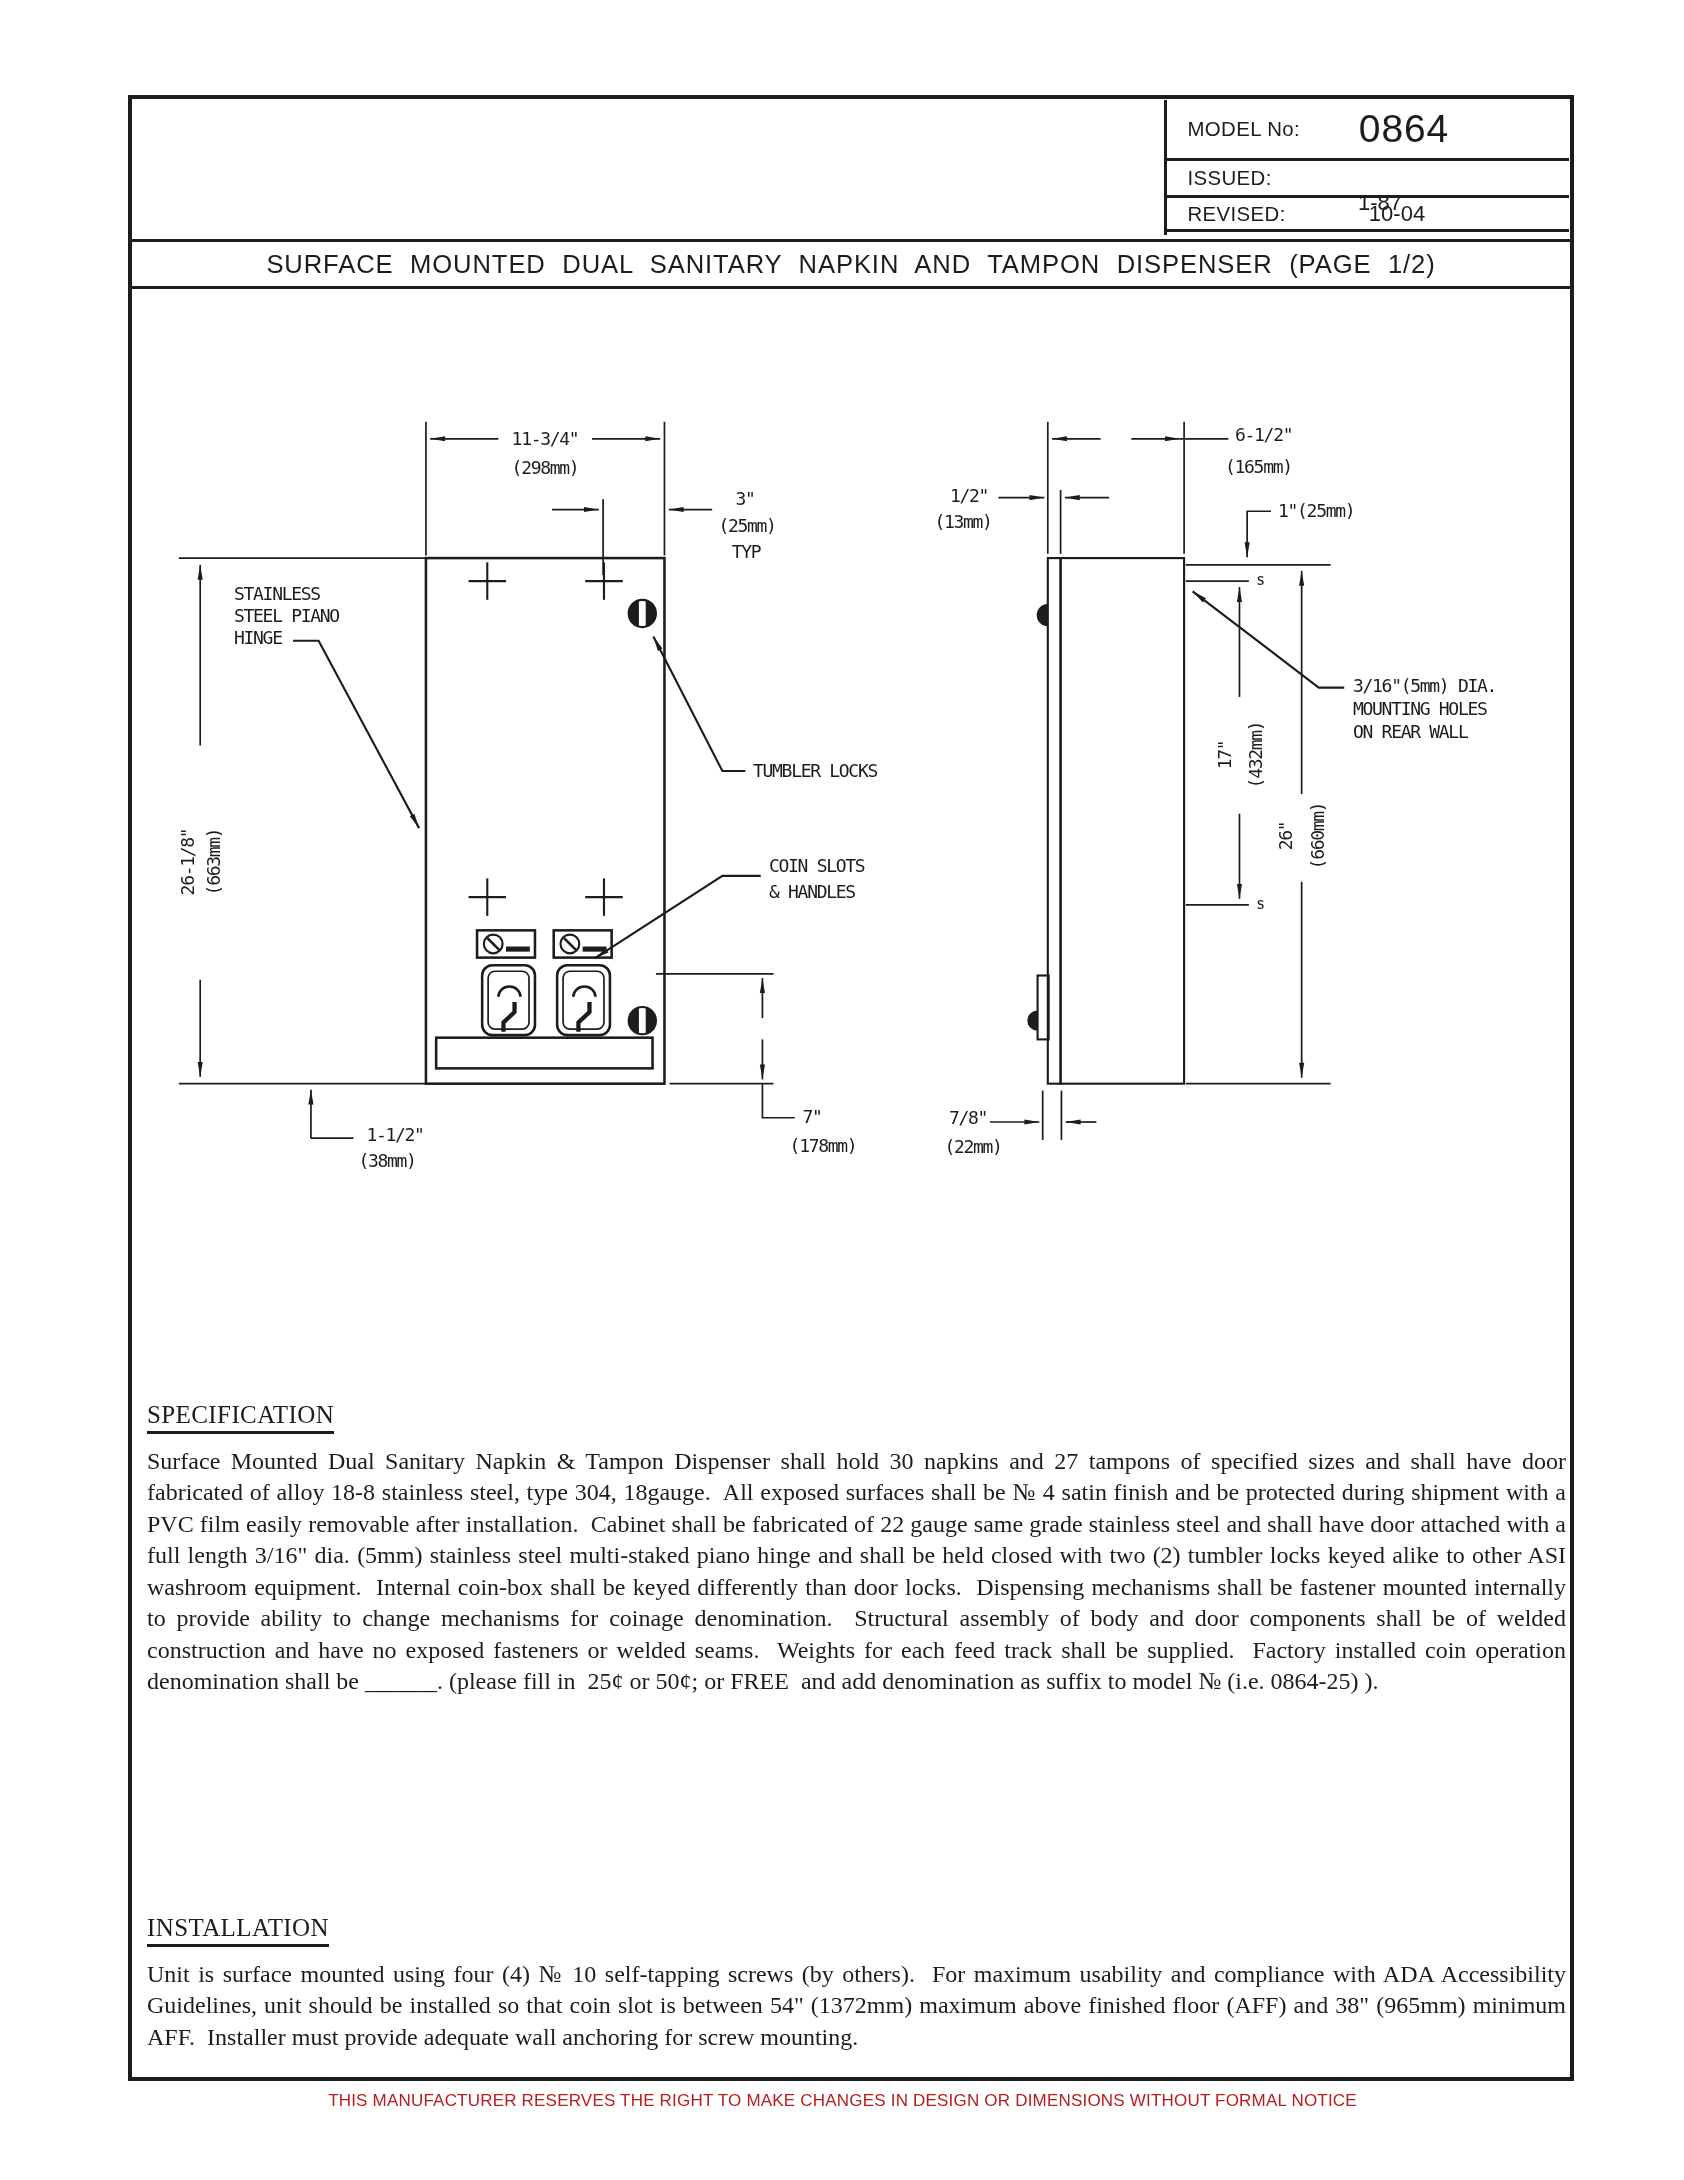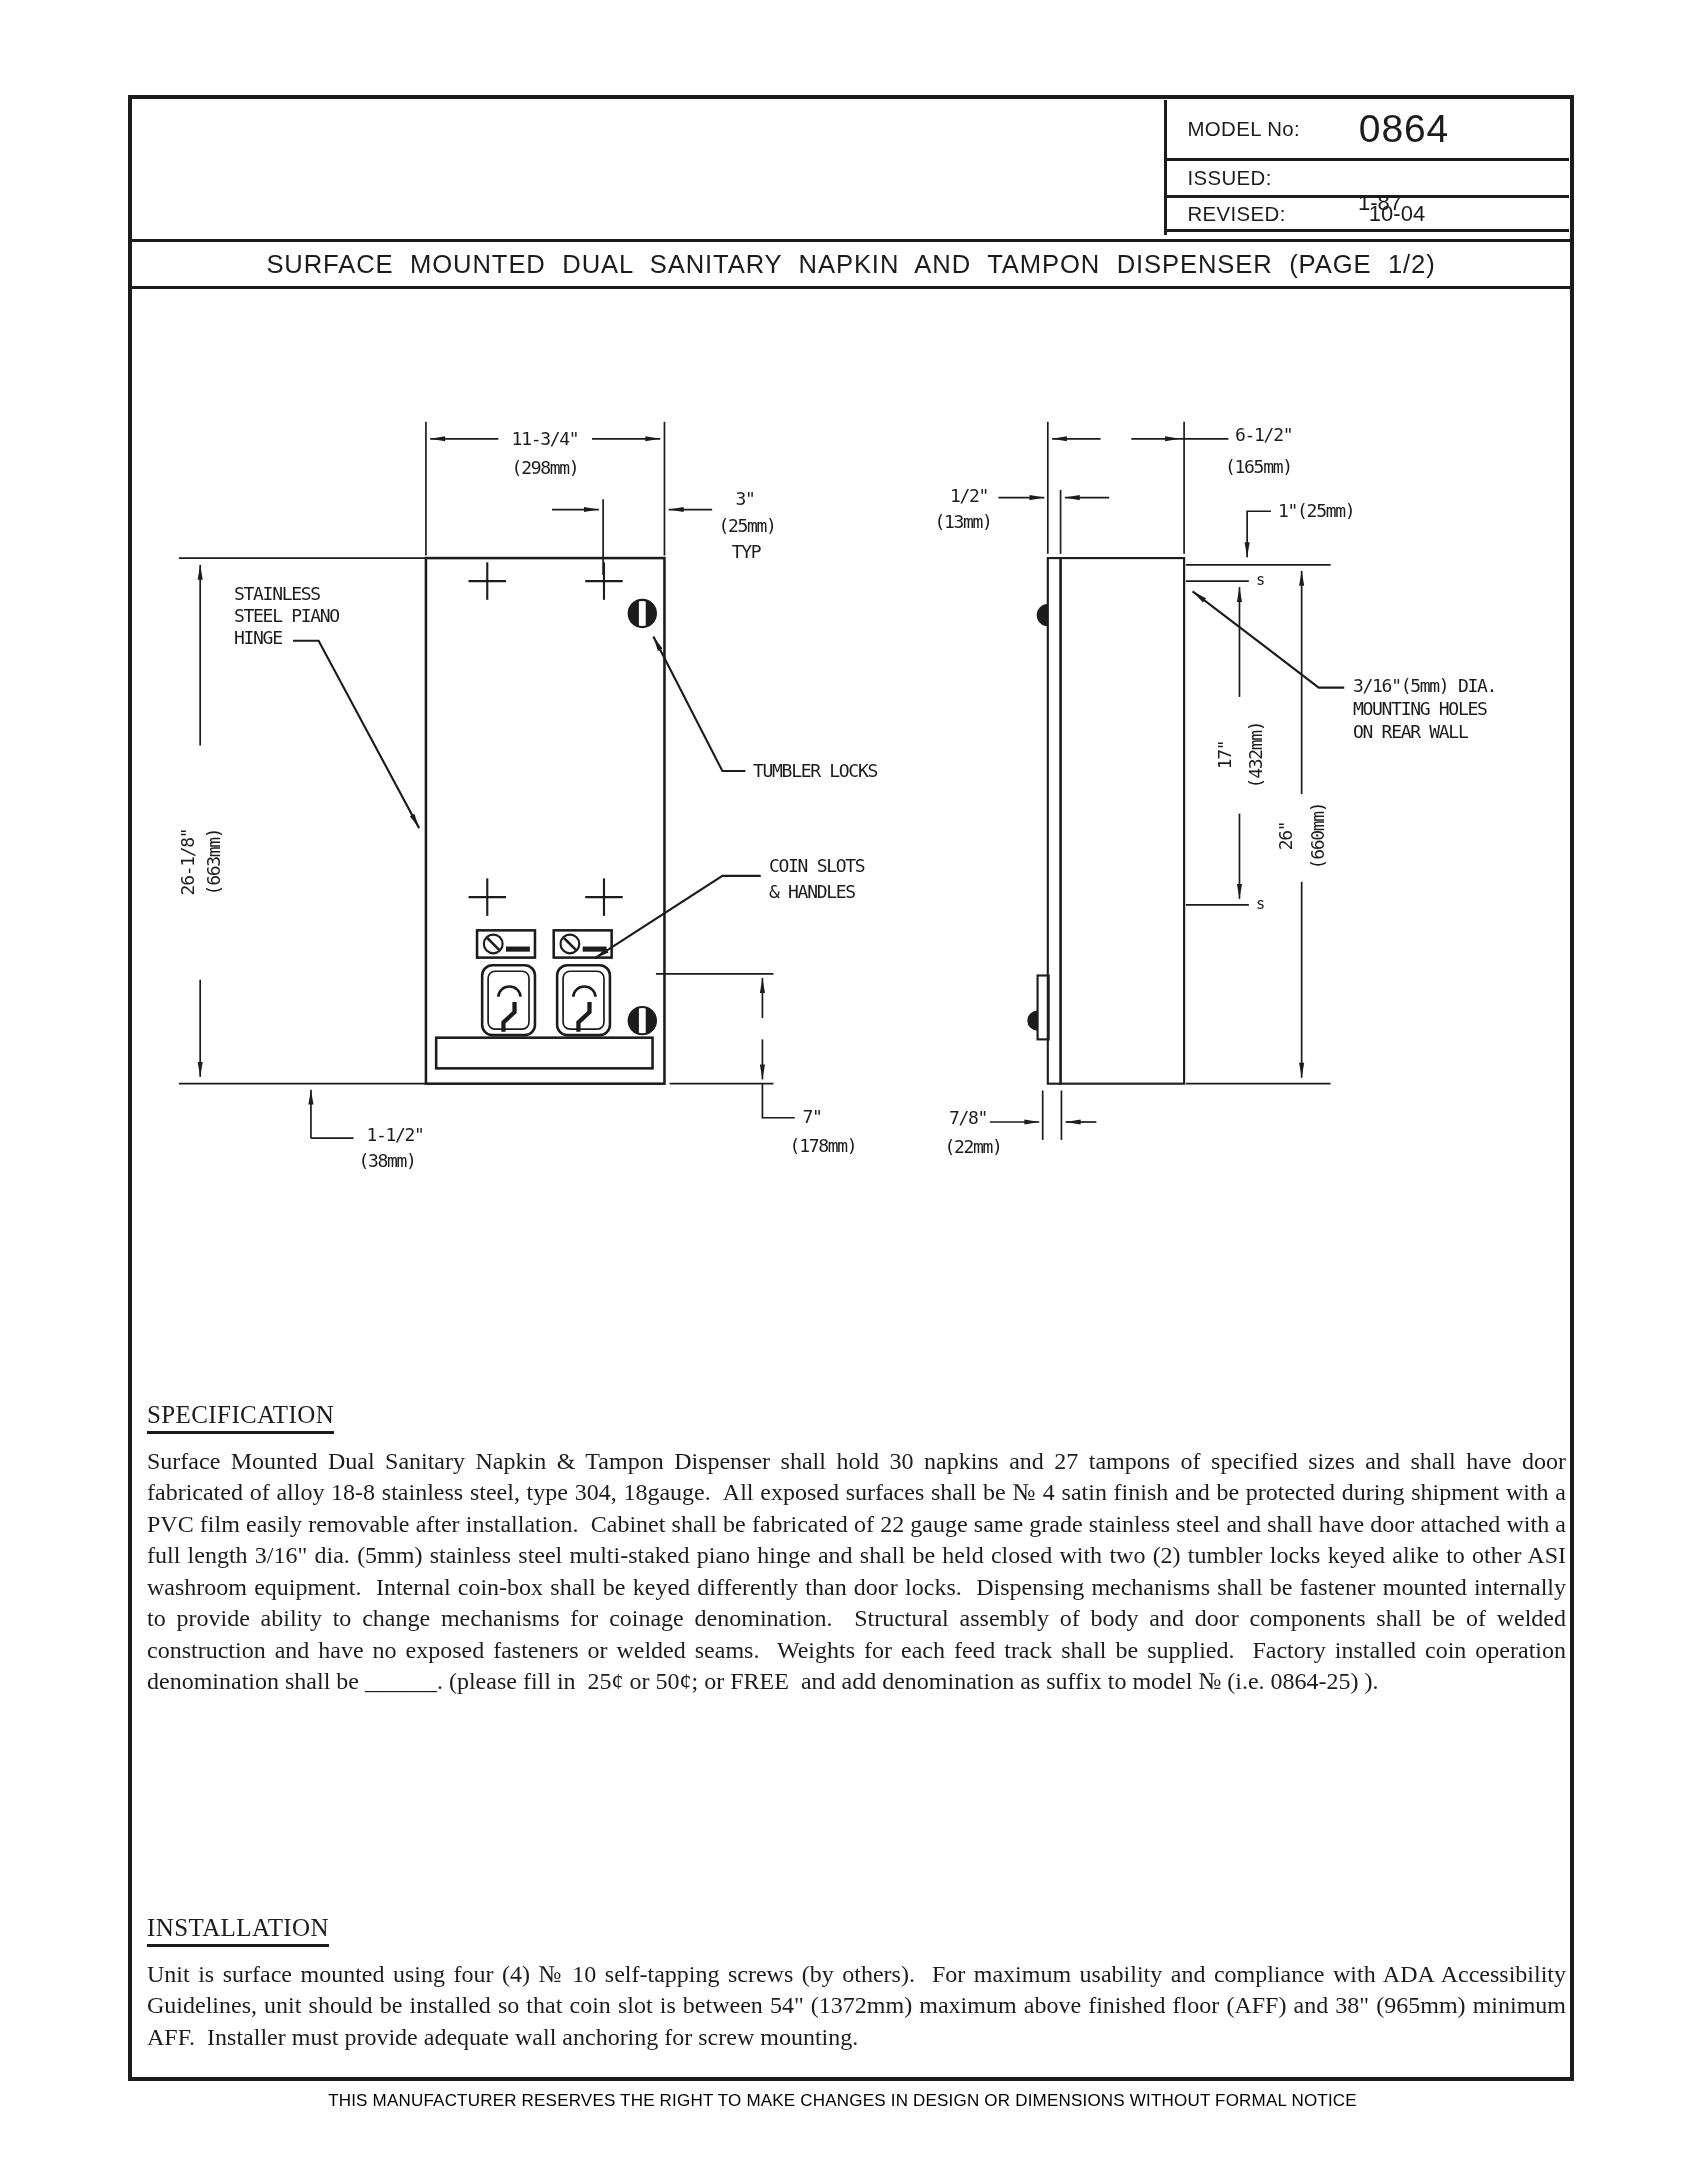--- a/index.html
+++ b/index.html
@@ -49,21 +49,21 @@
   .sec h2 {
     margin:0; display:inline-block; font-size:25px; font-weight:normal;
     border-bottom:3.4px solid #1c1c1c; padding-bottom:1.7px; letter-spacing:0.4px;
   }
   .sec p {
     margin:12px 0 0 0; font-size:24px; line-height:31.5px;
     text-align:justify; white-space:pre-wrap;
   }
   .footer {
     position:absolute; left:0; top:2091px; width:100%; text-align:center;
-    font-size:17px; letter-spacing:0.2px; color:#000000;
+    font-size:17px; letter-spacing:0.2px; color:#b91c1c;
   }
 </style>
 </head>
 <body>
 
 <div class="page">
 
   <div class="frame"></div>
 
   <div class="tblock">

